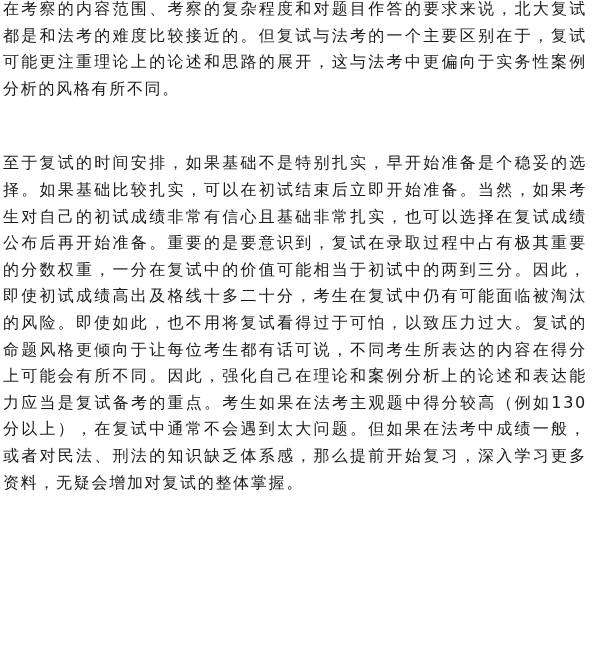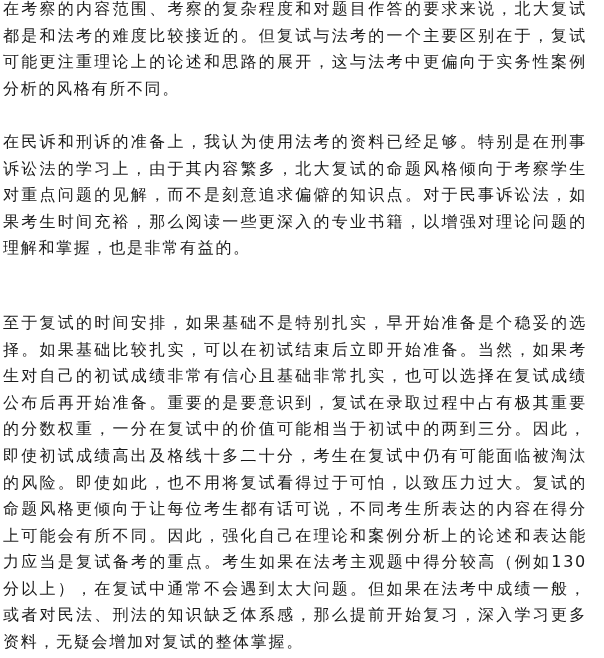--- a/index.html
+++ b/index.html
@@ -31,15 +31,14 @@
   .article p:last-child {
     margin-bottom: 0;
     margin-top: 48px;
   }
 </style>
 </head>
 <body>
 
 <div class="article">
   <p>在考察的内容范围、考察的复杂程度和对题目作答的要求来说，北大复试都是和法考的难度比较接近的。但复试与法考的一个主要区别在于，复试可能更注重理论上的论述和思路的展开，这与法考中更偏向于实务性案例分析的风格有所不同。</p>
-  <p>在民诉和刑诉的准备上，我认为使用法考的资料已经足够。特别是在刑事诉讼法的学习上，由于其内容繁多，北大复试的命题风格倾向于考察学生对重点问题的见解，而不是刻意追求偏僻的知识点。对于民事诉讼法，如果考生时间充裕，那么阅读一些更深入的专业书籍，以增强对理论问题的理解和掌握，也是非常有益的。</p>
   <p>至于复试的时间安排，如果基础不是特别扎实，早开始准备是个稳妥的选择。如果基础比较扎实，可以在初试结束后立即开始准备。当然，如果考生对自己的初试成绩非常有信心且基础非常扎实，也可以选择在复试成绩公布后再开始准备。重要的是要意识到，复试在录取过程中占有极其重要的分数权重，一分在复试中的价值可能相当于初试中的两到三分。因此，即使初试成绩高出及格线十多二十分，考生在复试中仍有可能面临被淘汰的风险。即使如此，也不用将复试看得过于可怕，以致压力过大。复试的命题风格更倾向于让每位考生都有话可说，不同考生所表达的内容在得分上可能会有所不同。因此，强化自己在理论和案例分析上的论述和表达能力应当是复试备考的重点。考生如果在法考主观题中得分较高（例如130分以上），在复试中通常不会遇到太大问题。但如果在法考中成绩一般，或者对民法、刑法的知识缺乏体系感，那么提前开始复习，深入学习更多资料，无疑会增加对复试的整体掌握。</p>
 </div>
 
 </body></html>

